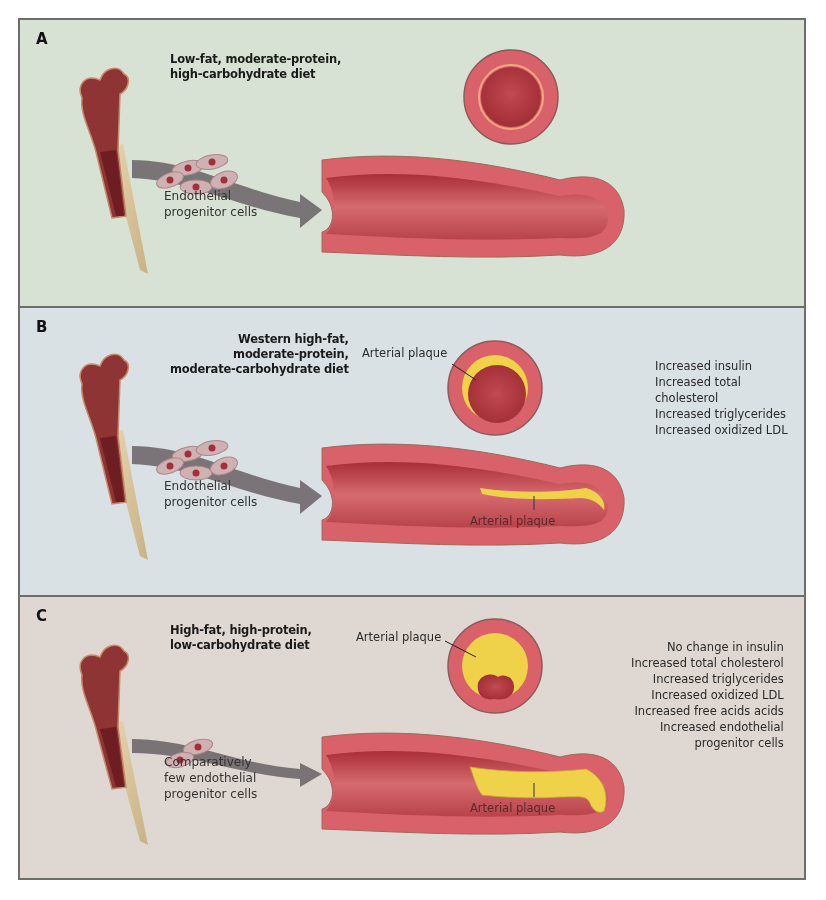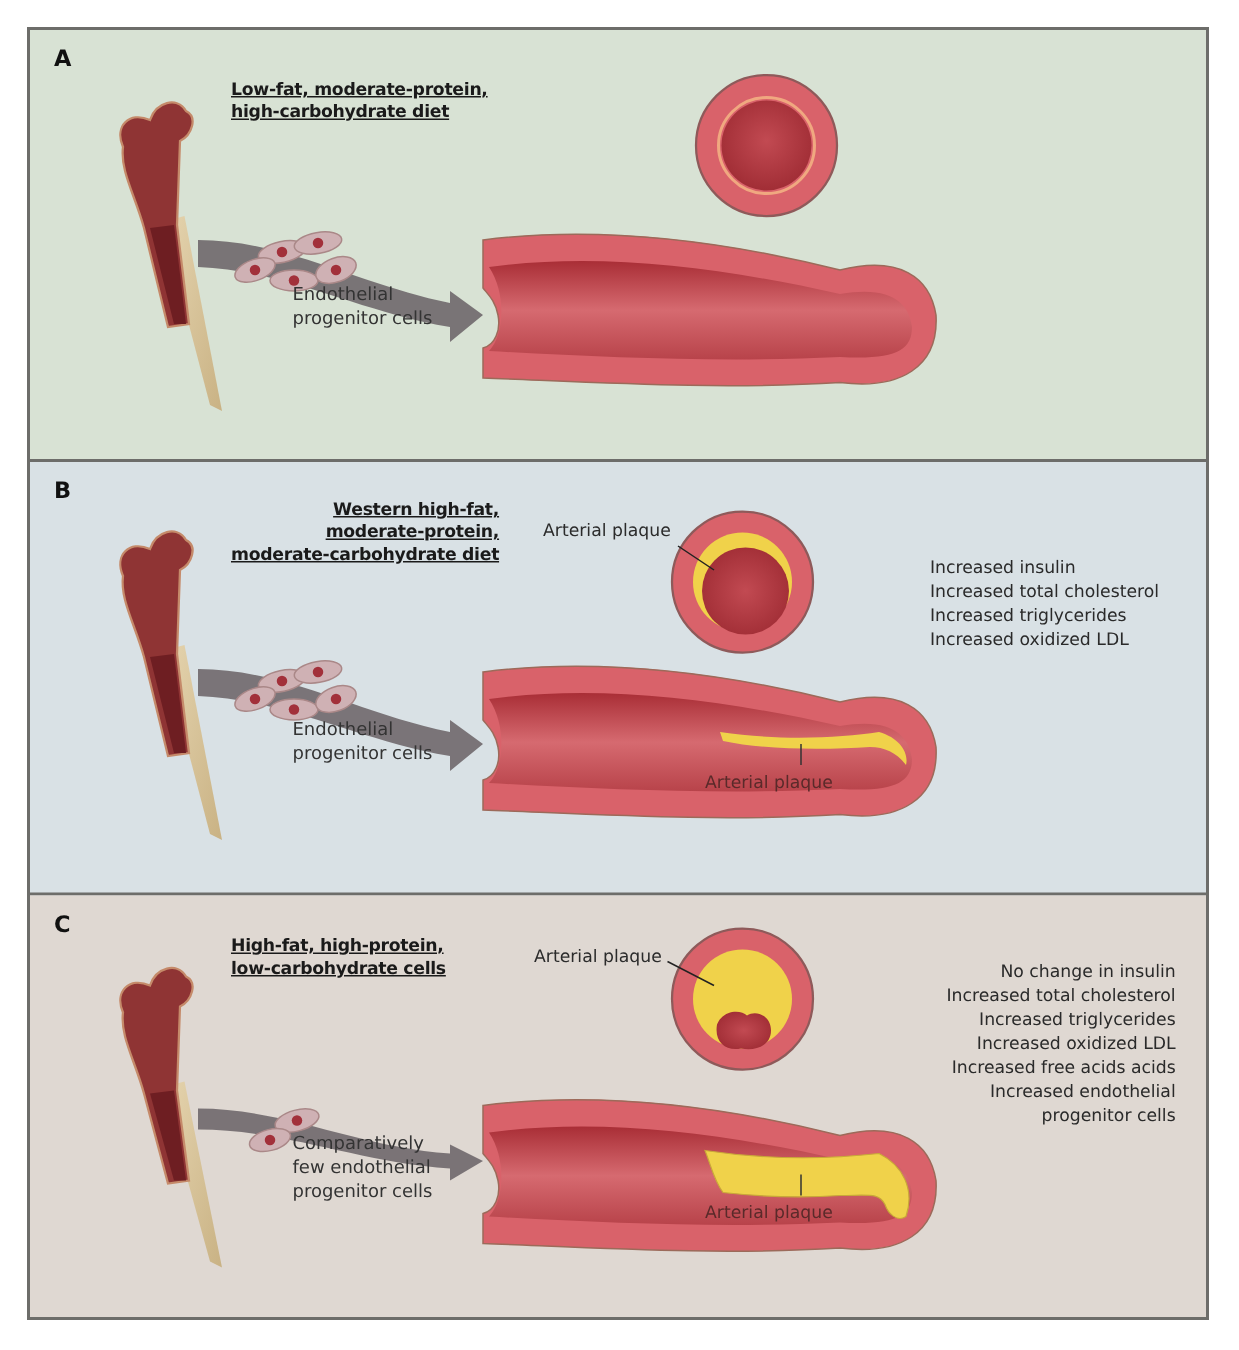--- a/index.html
+++ b/index.html
@@ -5,24 +5,24 @@
   html, body { margin:0; padding:0; background:#ffffff; }
   body { width:826px; height:900px; position:relative; overflow:hidden;
          font-family:"DejaVu Sans", sans-serif; }
   .frame { position:absolute; left:18px; top:18px; width:788px; height:862px;
            border:2px solid #6d6d6a; box-sizing:border-box; }
   .panel { position:absolute; left:0; width:784px; overflow:hidden; }
   .panel.a { top:0; height:286px; background:#d8e2d4; border-bottom:2px solid #6d6d6a; }
   .panel.b { top:288px; height:287px; background:#d9e1e5; border-bottom:2px solid #6d6d6a; }
   .panel.c { top:577px; height:281px; background:#dfd8d2; }
   .letter { position:absolute; left:16px; top:10px; font-weight:bold; font-size:15px; color:#111; }
-  .diet { position:absolute; left:134px; top:32px; font-weight:bold; font-size:11.5px;
-          line-height:15px; color:#1a1a1a; white-space:pre-line; letter-spacing:-0.2px;text-decoration:underline; }
+  .diet { position:absolute; left:150px; top:32px; font-weight:bold; font-size:11.5px;
+          line-height:15px; color:#1a1a1a; white-space:pre-line; letter-spacing:-0.2px; }
   .cells-label { position:absolute; left:144px; font-size:12px; line-height:16px; color:#333;
-                 white-space:pre-line;margin-left:31px; }
+                 white-space:pre-line; }
   .effects { position:absolute; left:600px; font-size:11.5px; line-height:16px; color:#2a2a2a;
              list-style:none; margin:0; padding:0; }
   .effects li { margin:0; padding:0; }
   .effects li.indent { padding-left:12px; }
   .plaque-label { position:absolute; font-size:11.5px; color:#2b2b2b; }
   .plaque-label-inner { position:absolute; font-size:11.5px; color:#5a2a2a; }
   svg.art { position:absolute; left:0; top:0; width:784px; height:286px; }
 </style>
 </head>
 <body>
@@ -135,21 +135,21 @@
       </g>
     </svg>
     <div class="letter">B</div>
     <div class="diet" style="top:24px;text-align:right;">Western high-fat,
 moderate-protein,
 moderate-carbohydrate diet</div>
     <div class="cells-label" style="top:170px;">Endothelial
 progenitor cells</div>
     <div class="plaque-label" style="left:342px; top:38px;">Arterial plaque</div>
     <div class="plaque-label-inner" style="left:450px; top:206px;">Arterial plaque</div>
-    <ul class="effects" style="top:62px;">
+    <ul class="effects" style="top:50px;margin-left:35px;">
       <li>Increased insulin</li>
       <li>Increased total cholesterol</li>
       <li>Increased triglycerides</li>
       <li>Increased oxidized LDL</li>
     </ul>
   </div>
 
   <div class="panel c">
     <svg class="art" viewBox="0 0 784 286">
       <defs>
@@ -187,21 +187,21 @@
       </g>
       <g>
         <path d="M302 140 C380 130 460 140 540 160 C580 150 600 165 604 190 C606 225 580 240 540 235 C460 240 380 235 302 232 L302 212 C310 210 314 200 312 190 C310 180 305 176 302 172 Z" fill="#d9626a" stroke="#9c6a5a" stroke-width="1"></path>
         <path d="M306 158 C380 148 460 158 540 176 C574 170 586 182 588 198 C588 214 576 220 540 218 C460 222 380 218 306 214 C316 204 318 176 306 158 Z" fill="url(#lumenC)"></path>
         <path d="M450 170 C490 176 530 176 566 172 C582 180 590 196 584 214 C578 218 572 212 570 206 C566 198 560 200 540 200 C510 202 480 200 462 198 C456 190 454 180 450 170 Z" fill="#f0d24a" stroke="#c8a838" stroke-width="0.8"></path>
         <line x1="514" y1="186" x2="514" y2="200" stroke="#333" stroke-width="1"></line>
       </g>
     </svg>
     <div class="letter">C</div>
     <div class="diet" style="top:26px;">High-fat, high-protein,
-low-carbohydrate cells</div>
+low-carbohydrate diet</div>
     <div class="cells-label" style="top:157px;">Comparatively
 few endothelial
 progenitor cells</div>
     <div class="plaque-label" style="left:336px; top:33px;">Arterial plaque</div>
     <div class="plaque-label-inner" style="left:450px; top:204px;">Arterial plaque</div>
     <ul class="effects" style="top:42px; left:611px;text-align:right;">
       <li>No change in insulin</li>
       <li>Increased total cholesterol</li>
       <li>Increased triglycerides</li>
       <li>Increased oxidized LDL</li>

